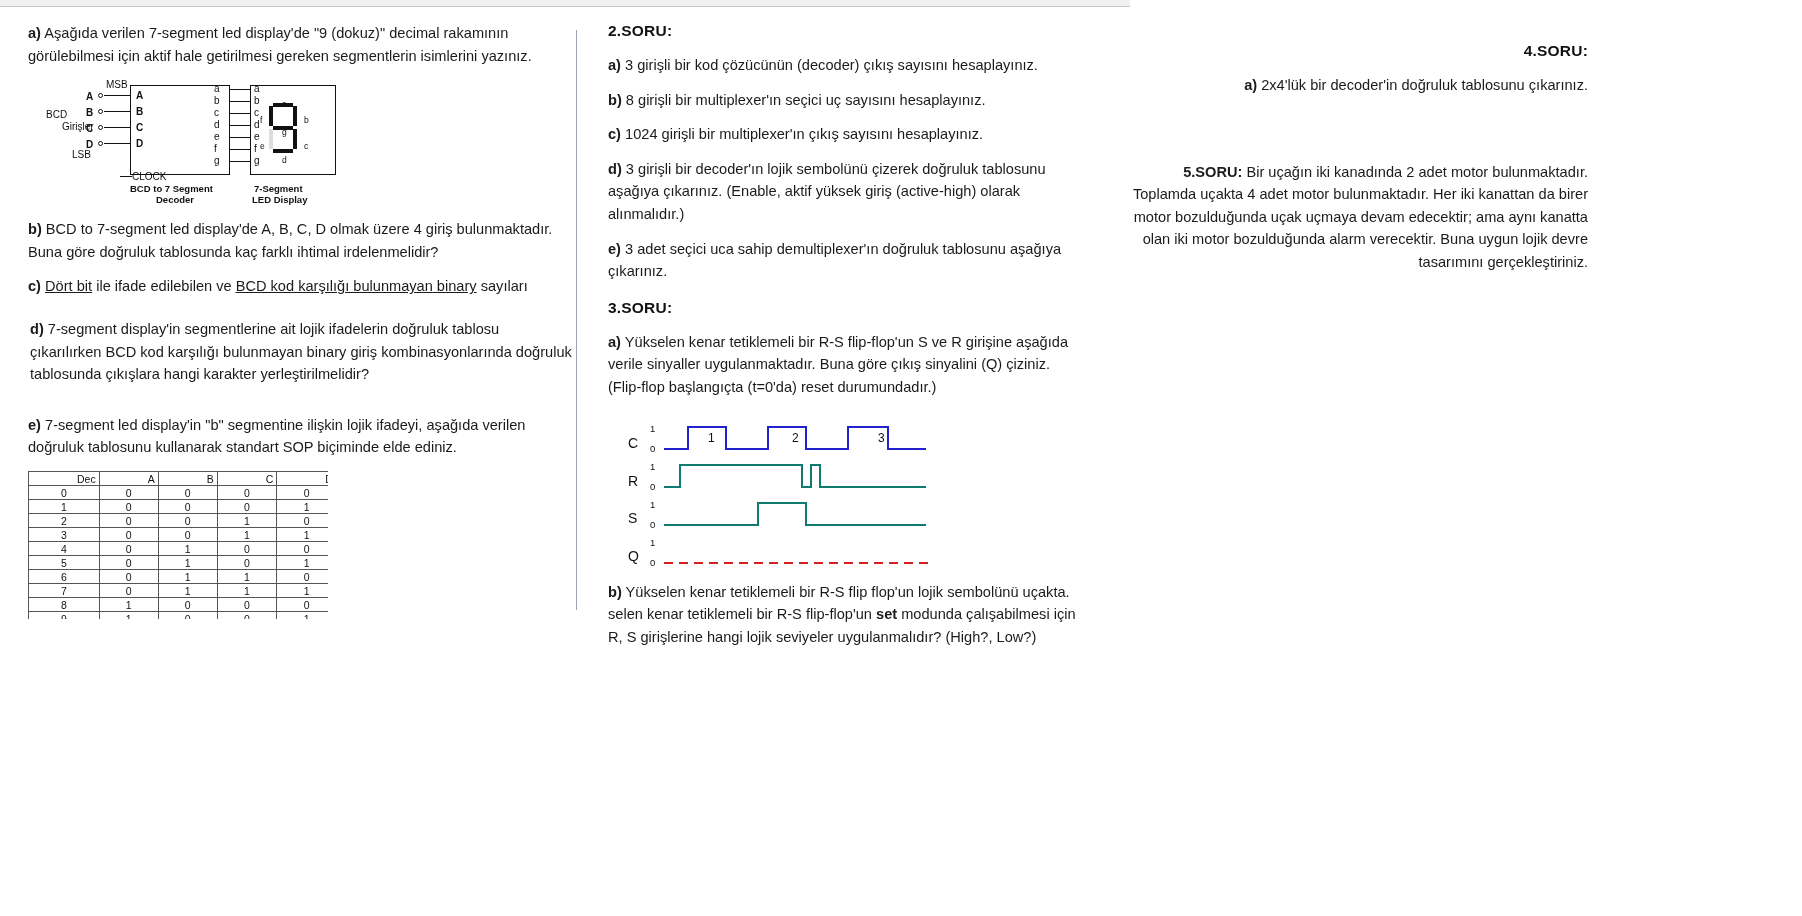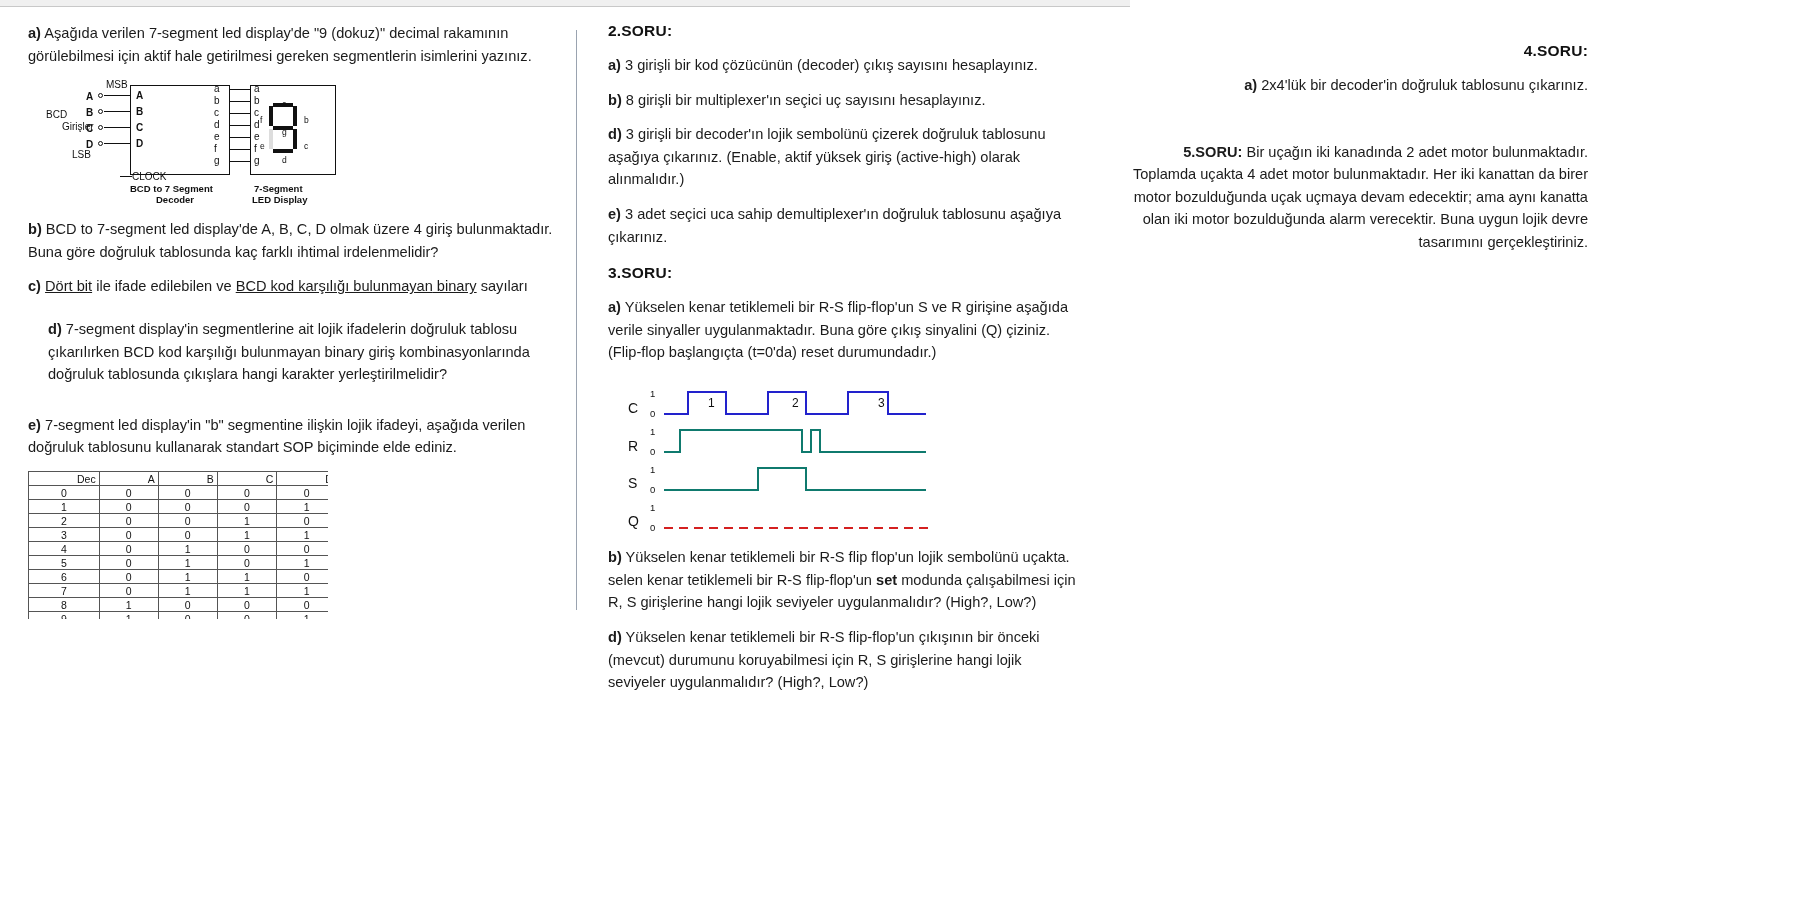--- a/index.html
+++ b/index.html
@@ -46,21 +46,21 @@
   .q-head {
     font-size: 15.5px;
     font-weight: bold;
     color: #111;
     margin: 0 0 14px 0;
     letter-spacing: .2px;
   }
   .u { text-decoration: underline; }
   .sp1 { margin-top: 20px; }
   .sp2 { margin-top: 28px; }
-  .indent { margin-left: 20px; }
+  .indent { margin-left: 2px; }
 
   
   #circuit {
     position: relative;
     width: 300px; height: 125px;
     margin: 6px 0 14px 18px;
     font-size: 10px;
     color: #111;
   }
   #circuit .box {
@@ -423,20 +423,24 @@
 
     <p class="p">
       <b>a)</b>
       <span>3 girişli bir kod çözücünün (decoder) çıkış sayısını hesaplayınız.</span>
     </p>
     <p class="p">
       <b>b)</b>
       <span>8 girişli bir multiplexer'ın seçici uç sayısını hesaplayınız.</span>
     </p>
     <p class="p">
+      <b>c)</b>
+      <span>1024 girişli bir multiplexer'ın çıkış sayısını hesaplayınız.</span>
+    </p>
+    <p class="p">
       <b>d)</b>
       <span>3 girişli bir decoder'ın lojik sembolünü çizerek doğruluk tablosunu aşağıya çıkarınız. (Enable, aktif yüksek giriş (active-high) olarak alınmalıdır.)</span>
     </p>
     <p class="p">
       <b>e)</b>
       <span>3 adet seçici uca sahip demultiplexer'ın doğruluk tablosunu aşağıya çıkarınız.</span>
     </p>
 
     <div class="q-head" style="margin-top:16px;">3.SORU:</div>
 
@@ -474,33 +478,29 @@
 
         <line x1="48" y1="148" x2="312" y2="148" stroke="#d42020" stroke-width="2" stroke-dasharray="9,6"></line>
       </svg>
     </div>
 
     <p class="p">
       <b>b)</b>
       <span>Yükselen kenar tetiklemeli bir R-S flip flop'un lojik sembolünü uçakta. selen kenar tetiklemeli bir R-S flip-flop'un </span><b>set</b><span> modunda çalışabilmesi için R, S girişlerine hangi lojik seviyeler uygulanmalıdır? (High?, Low?)</span>
     </p>
 
-    <p class="p">
-      <b>d)</b>
-      <span>Yükselen kenar tetiklemeli bir R-S flip-flop'un çıkışının bir önceki (mevcut) durumunu koruyabilmesi için R, S girişlerine hangi lojik seviyeler uygulanmalıdır? (High?, Low?)</span>
-    </p>
   </div>
 
   <div class="col" id="col3">
     <div class="q-head" style="margin-top:20px;">4.SORU:</div>
 
     <p class="p">
       <b>a)</b>
       <span>2x4'lük bir decoder'in doğruluk tablosunu çıkarınız.</span>
     </p>
 
-    <p class="p" style="margin-top:44px;">
+    <p class="p" style="margin-top:64px;">
       <b>5.SORU:</b>
       <span>Bir uçağın iki kanadında 2 adet motor bulunmaktadır. Toplamda uçakta 4 adet motor bulunmaktadır. Her iki kanattan da birer motor bozulduğunda uçak uçmaya devam edecektir; ama aynı kanatta olan iki motor bozulduğunda alarm verecektir. Buna uygun lojik devre tasarımını gerçekleştiriniz.</span>
     </p>
   </div>
 
 </div>
 
 </body></html>

